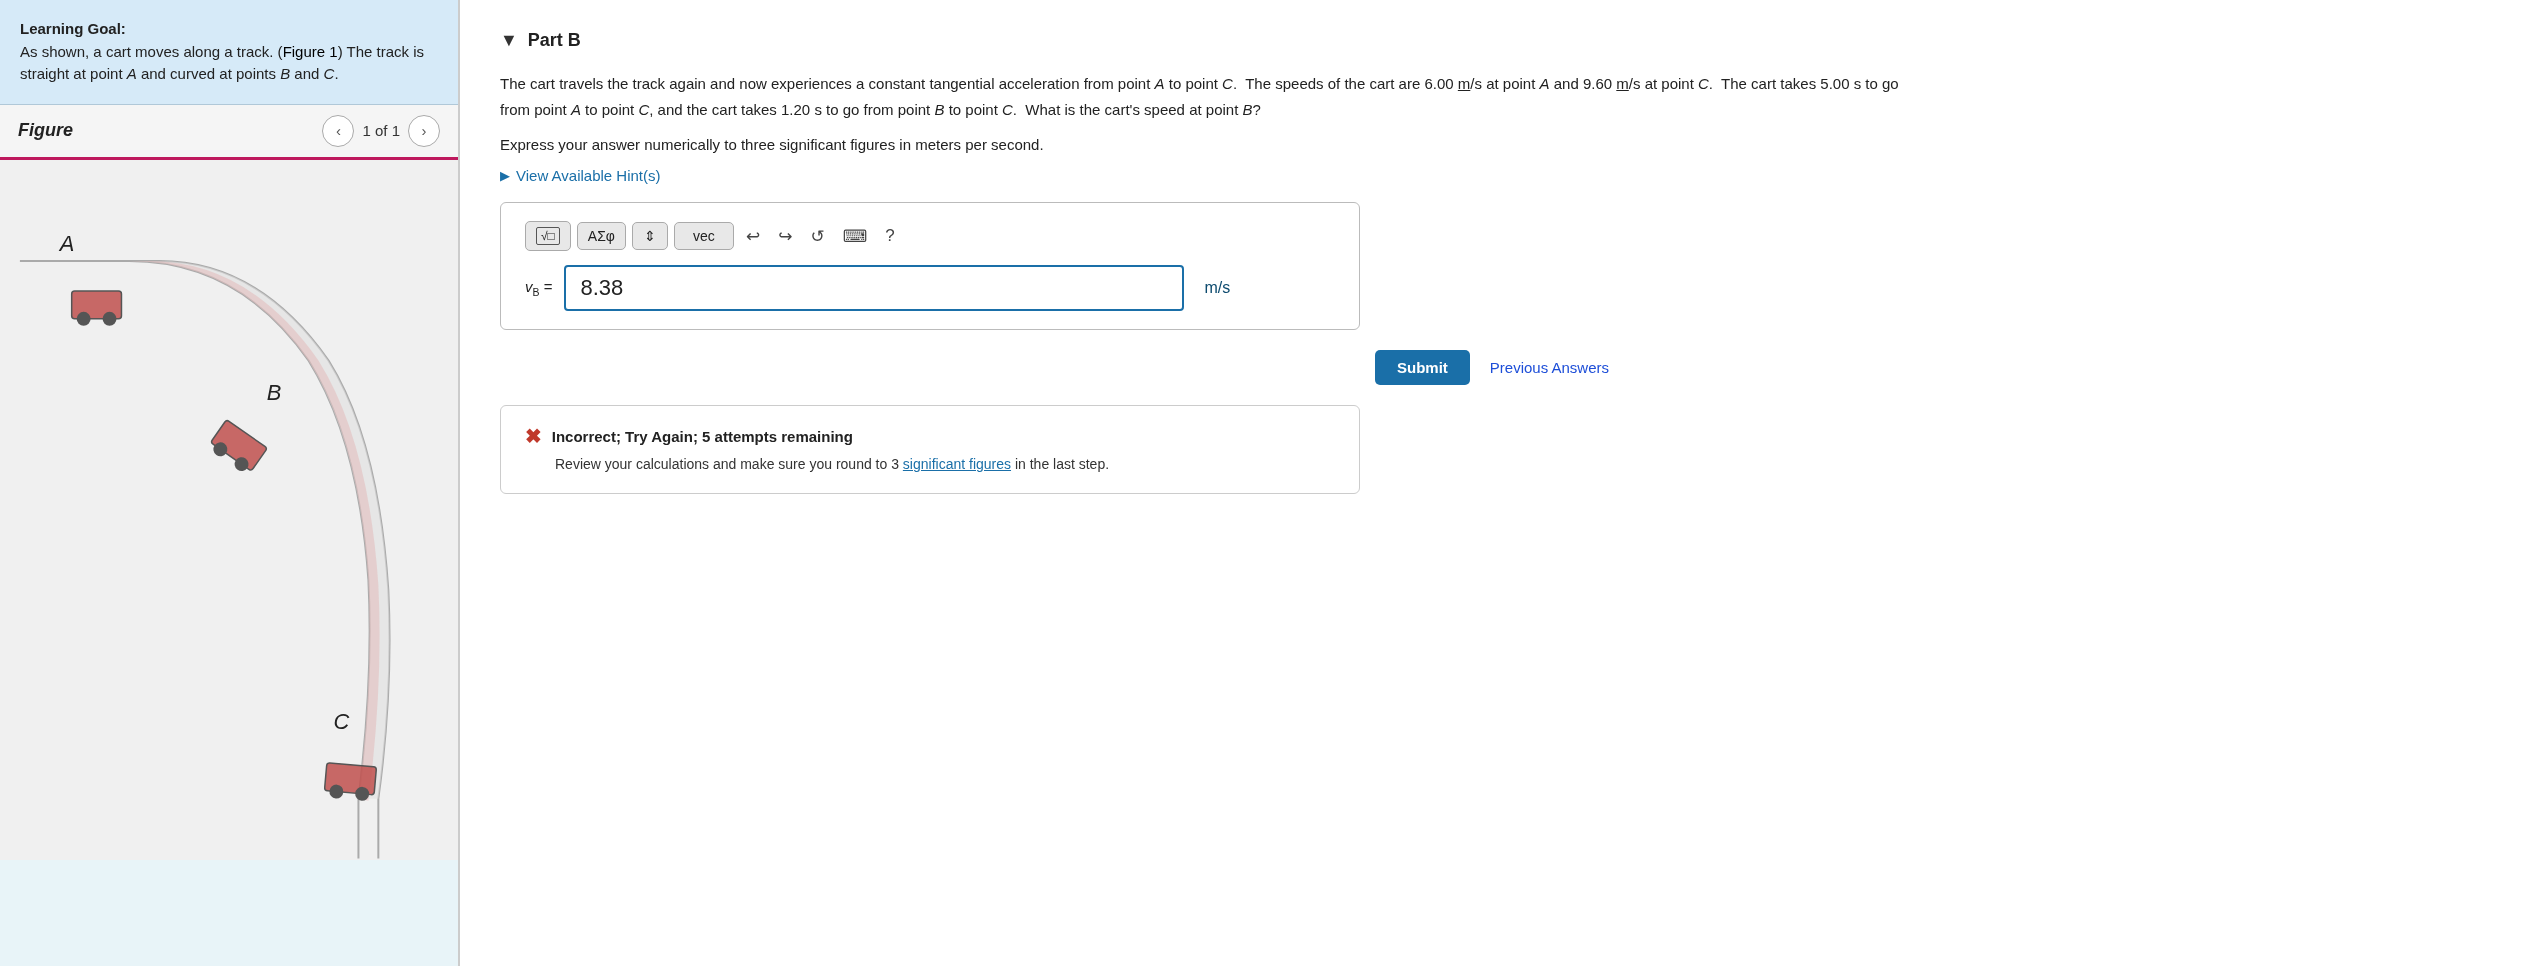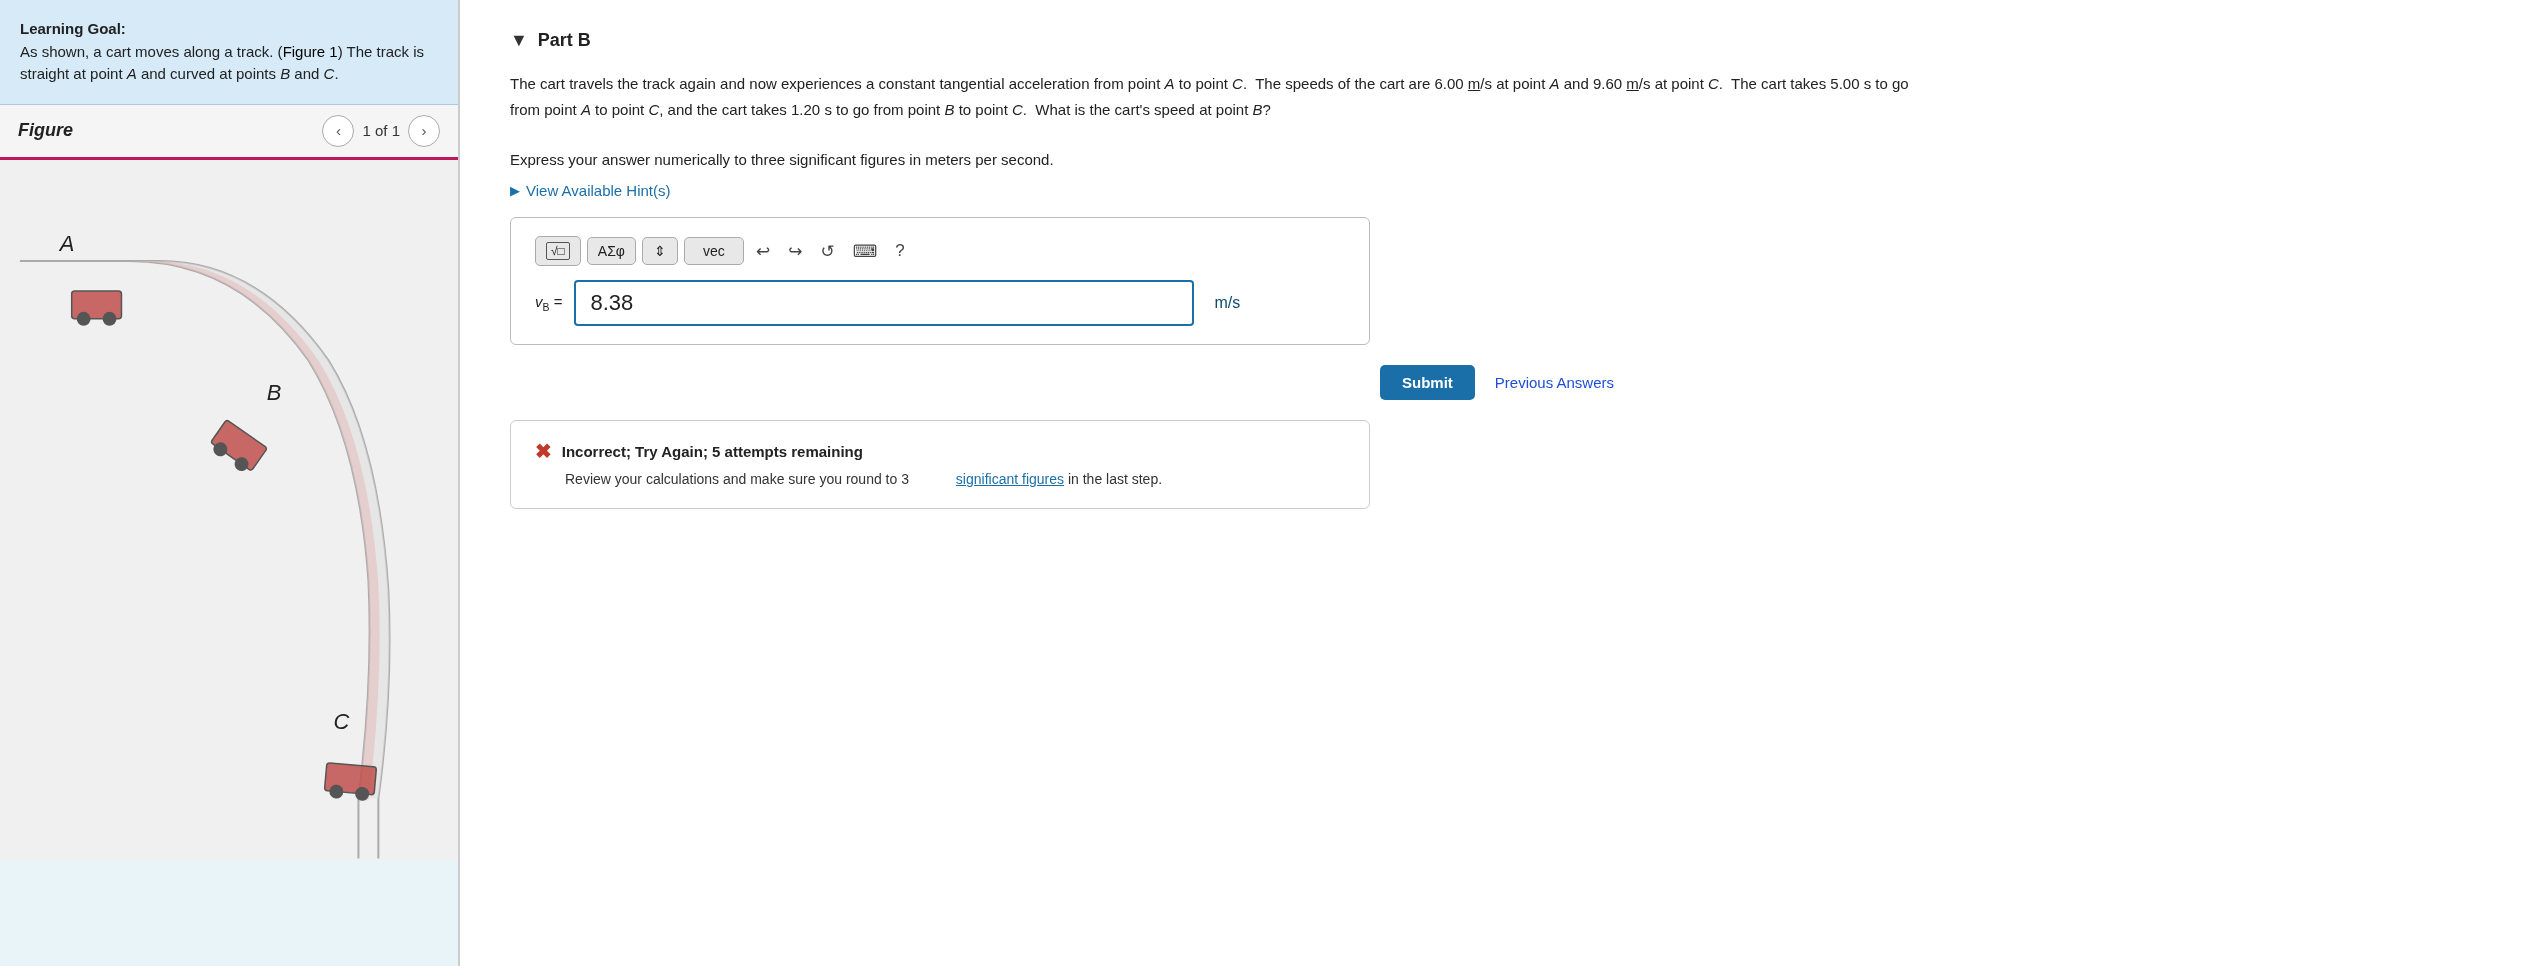--- a/index.html
+++ b/index.html
@@ -6,21 +6,20 @@
     body {
       font-family: Arial, sans-serif;
       font-size: 15px;
       background: #fff;
       color: #222;
     }
     .layout {
       display: flex;
       width: 2524px;
       min-height: 966px;
-      gap: 10px;
     }
     
     .left-panel {
       width: 460px;
       background: #e8f4f8;
       border-right: 2px solid #ccc;
       padding: 0;
       flex-shrink: 0;
     }
     .learning-goal-box {
@@ -103,21 +102,21 @@
       font-size: 18px;
       color: #333;
     }
     .part-title {
       font-size: 18px;
       font-weight: bold;
     }
     .question-text {
       font-size: 15px;
       line-height: 1.7;
-      margin-bottom: 29px;
+      margin-bottom: 14px;
       max-width: 1400px;
     }
     .question-text i {
       font-style: italic;
     }
     .bold-instruction {
       font-weight: normal;
       font-size: 15px;
       margin-bottom: 14px;
     }
@@ -247,21 +246,20 @@
       font-size: 15px;
     }
     .feedback-body {
       font-size: 14px;
       color: #333;
       margin-left: 30px;
       line-height: 1.5;
     }
     .feedback-body a {
       color: #1a6fa8;
-      margin-left: 43px;
     }
     
     sub { font-size: 0.7em; }
   </style>
 </head>
 <body>
 
 <div class="layout">
 
   <div class="left-panel">

